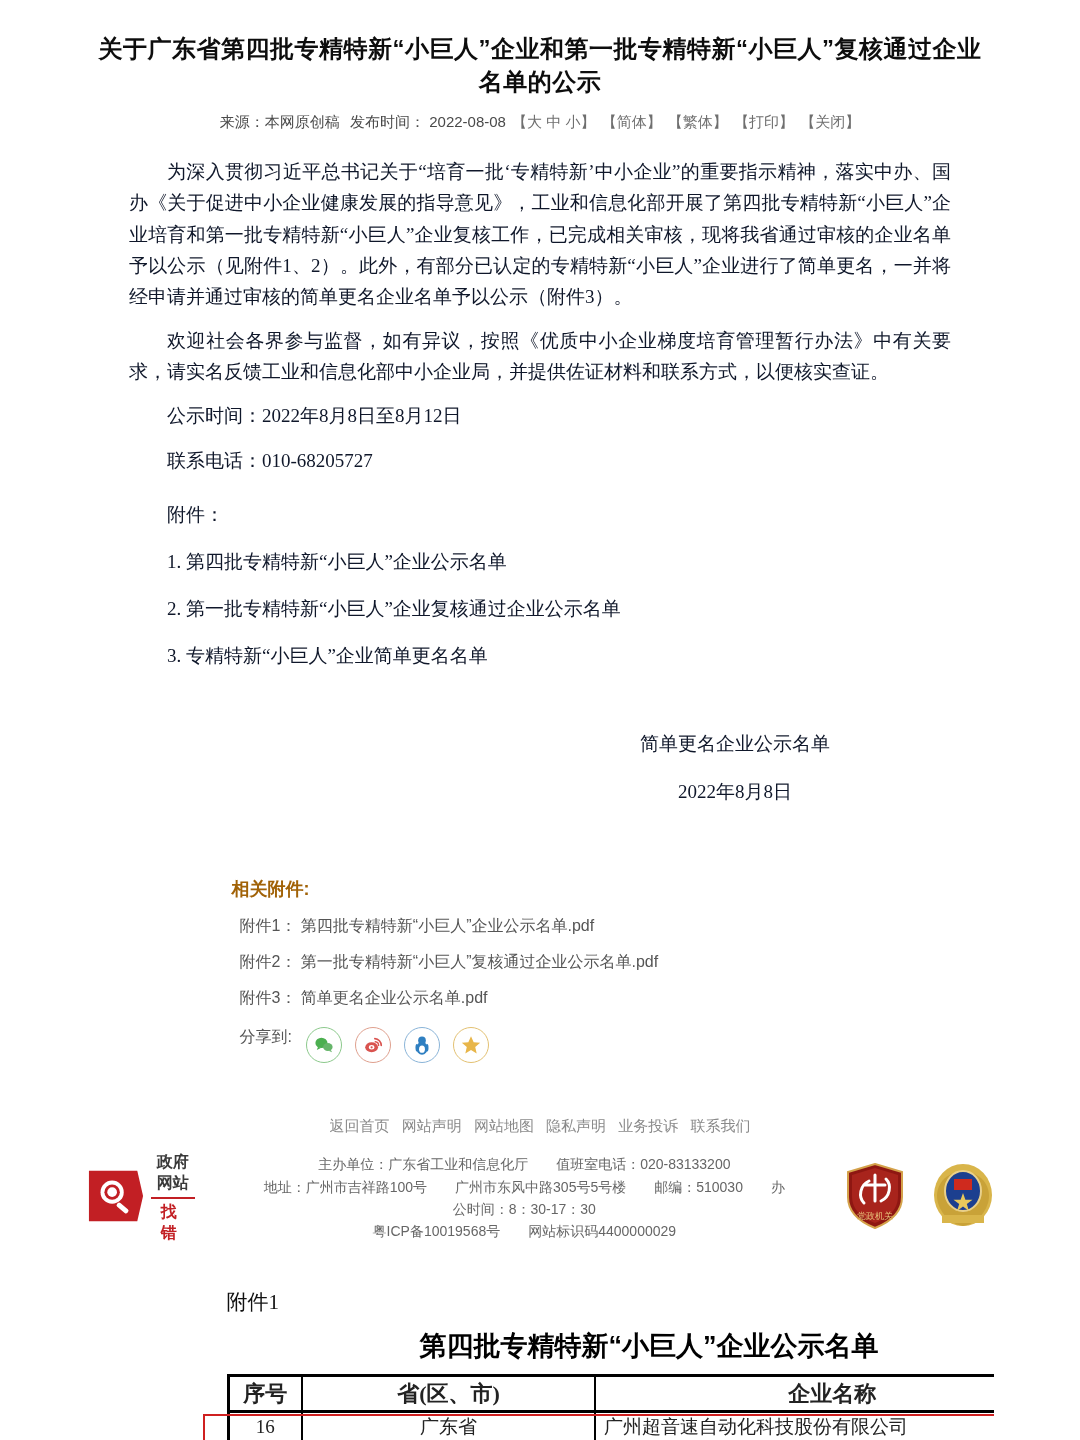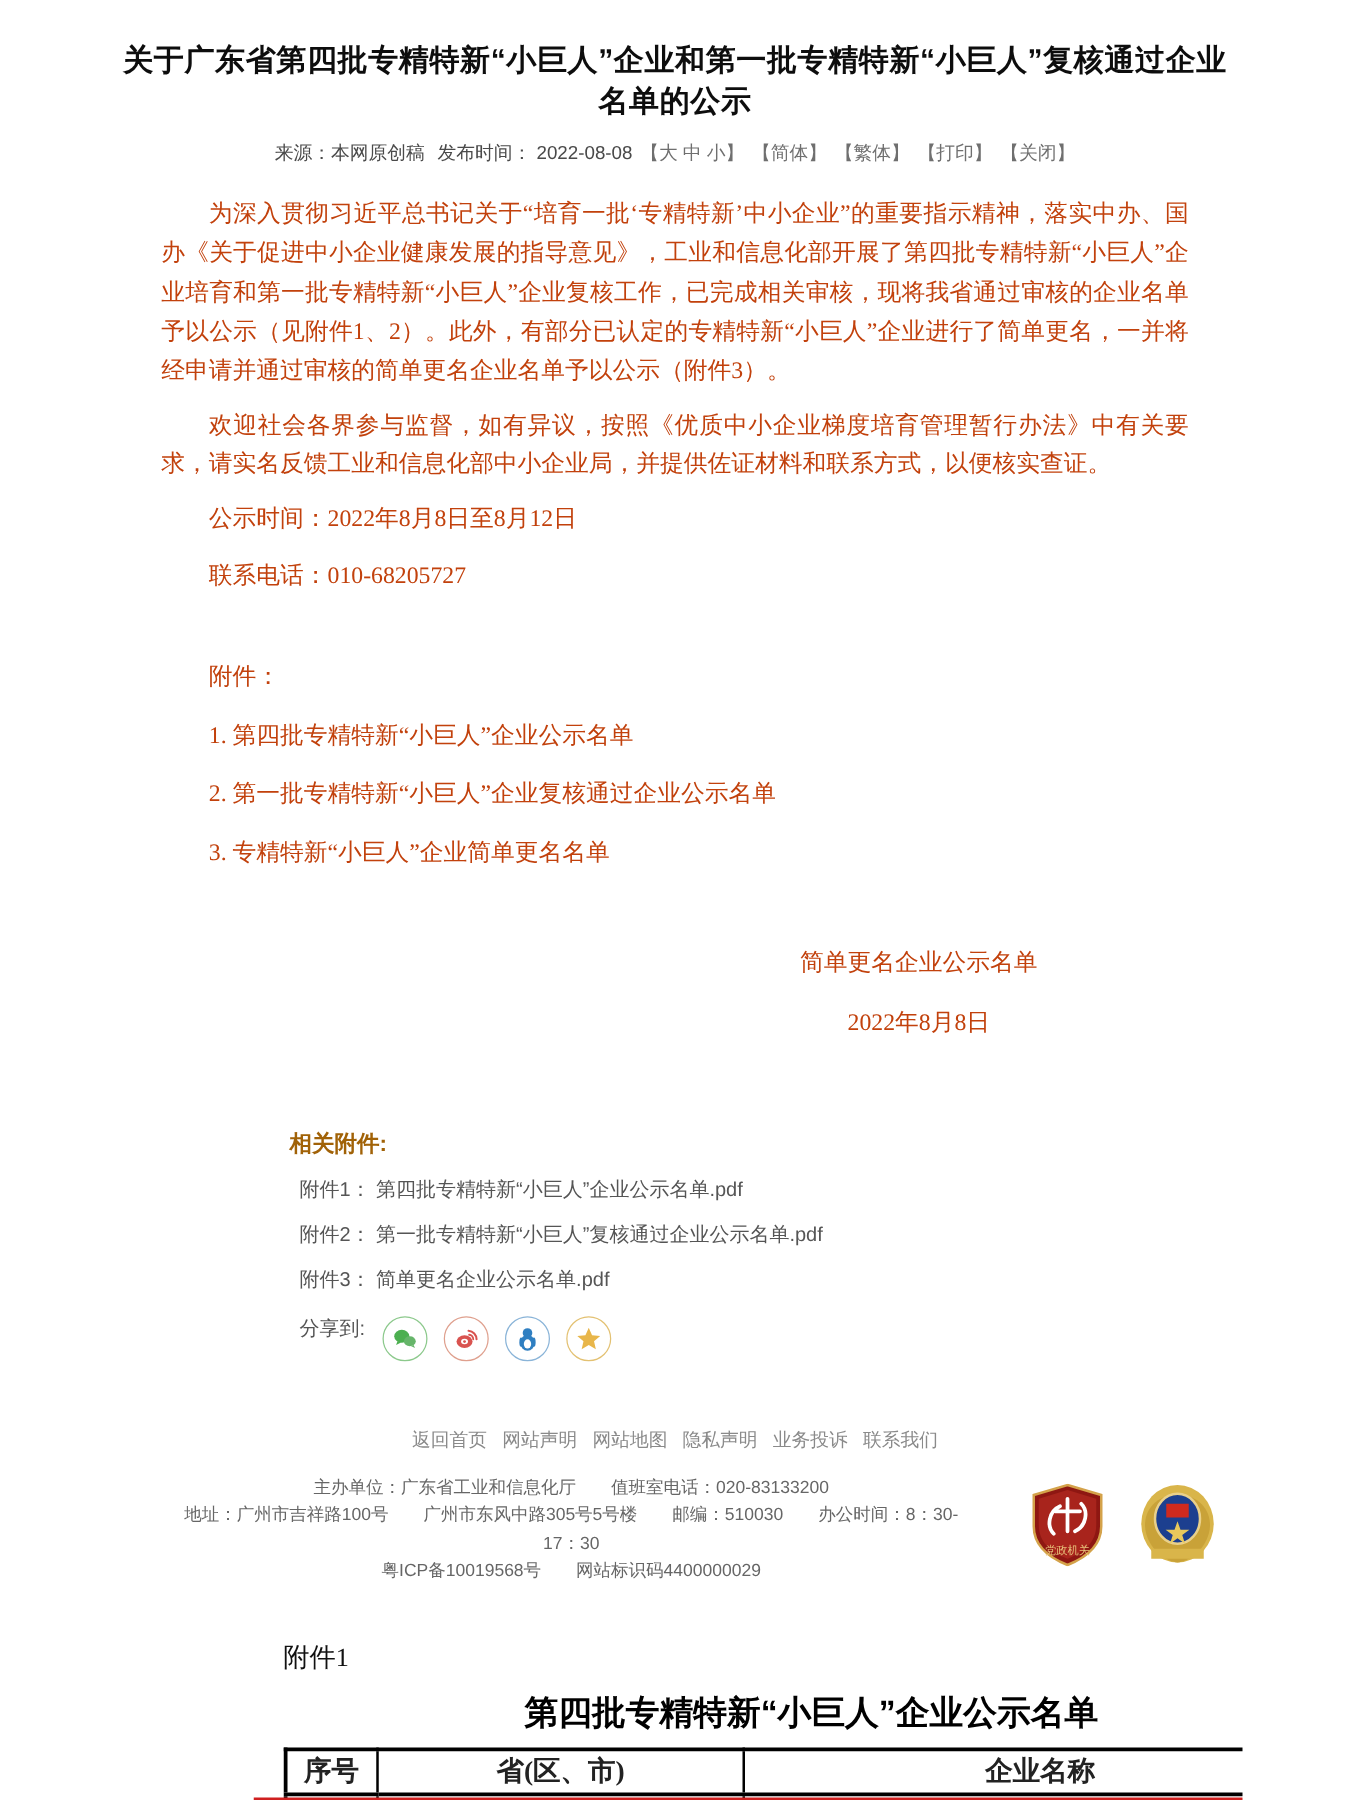--- a/index.html
+++ b/index.html
@@ -7,24 +7,24 @@
   body { font-family: "Liberation Sans", "DejaVu Sans", sans-serif; color: #222; }
   .page { position: relative; width: 907px; height: 1440px; margin: 0 auto; background: #fff; overflow: hidden; }
 
   
   .title { margin: 32px auto 0; max-width: 890px; text-align: center; font-size: 24px; font-weight: 700; line-height: 1.38; color: #0d0d0d; letter-spacing: 0.5px; }
   .meta { margin-top: 15px; text-align: center; font-size: 15px; color: #4a4a4a; }
   .meta .meta-btn { color: #6f6f6f; cursor: pointer; margin-left: 2px; }
   .meta .pub { margin-left: 6px; }
 
   
-  .article { width: 822px; margin: 24px auto 0; font-family: "Liberation Serif", "DejaVu Serif", serif; font-size: 19px; color: #c2410c; }
+  .article { width: 822px; margin: 24px auto 0; font-family: "Liberation Serif", "DejaVu Serif", serif; font-size: 19px; color: #0f172a; }
   .article p.body-para { text-indent: 2em; line-height: 1.64; text-align: justify; margin-bottom: 13px; }
   .article p.info-line { text-indent: 2em; line-height: 1.6; margin-top: 14px; }
-  .article p.attach-label { text-indent: 2em; margin-top: 52px; }
+  .article p.attach-label { text-indent: 2em; margin-top: 26px; }
   .article p.attach-item { text-indent: 2em; margin-top: 21px; }
   .signature { width: 240px; margin: 62px 96px 0 auto; text-align: center; font-family: "Liberation Serif", "DejaVu Serif", serif; font-size: 19px; }
   .signature .sig-date { margin-top: 22px; }
 
   
   .related { margin: 72px 0 0 145px; }
   .related-heading { color: #a16207; font-weight: 700; font-size: 18px; }
   .related-file { margin: 15px 0 0 8px; font-size: 16px; color: #555; }
   .related-file .file-link { color: #555; cursor: pointer; }
   .share-row { display: flex; align-items: flex-start; margin: 18px 0 0 8px; }
@@ -144,20 +144,35 @@
   <div class="footer-nav">
     <span>返回首页</span>
     <span>网站声明</span>
     <span>网站地图</span>
     <span>隐私声明</span>
     <span>业务投诉</span>
     <span>联系我们</span>
   </div>
 
   <div class="footer-info">
+    <div class="gov-logo">
+      <span>
+        <svg width="58" height="58" viewBox="0 0 60 60">
+            <polygon points="2,4 52,4 58,30 52,56 2,56" fill="#c21f24"></polygon>
+            <circle cx="26" cy="26" r="12" fill="#ffffff"></circle>
+            <circle cx="26" cy="26" r="8" fill="#c21f24"></circle>
+            <circle cx="26" cy="26" r="5" fill="#ffffff"></circle>
+            <rect x="33" y="36" width="14" height="5" rx="2" transform="rotate(40 33 36)" fill="#ffffff"></rect>
+          </svg>
+      </span>
+      <span class="gov-logo-text">
+        <div class="l1">政府网站</div>
+        <div class="l2">找错</div>
+      </span>
+    </div>
     <div class="footer-center">
       <div>主办单位：广东省工业和信息化厅　　值班室电话：020-83133200</div>
       <div>地址：广州市吉祥路100号　　广州市东风中路305号5号楼　　邮编：510030　　办公时间：8：30-17：30</div>
       <div>粤ICP备10019568号　　网站标识码4400000029</div>
     </div>
     <div class="footer-badges">
       <span class="badge">
         <svg width="58" height="66" viewBox="0 0 58 66">
           <path d="M29 1 L56 9 V34 C56 50 44 59 29 65 C14 59 2 50 2 34 V9 Z" fill="#8e1712" stroke="#d4a24a" stroke-width="2"></path>
           <path d="M29 5 L52 12 V33 C52 47 42 55 29 60 C16 55 6 47 6 33 V12 Z" fill="#a8241c"></path>

